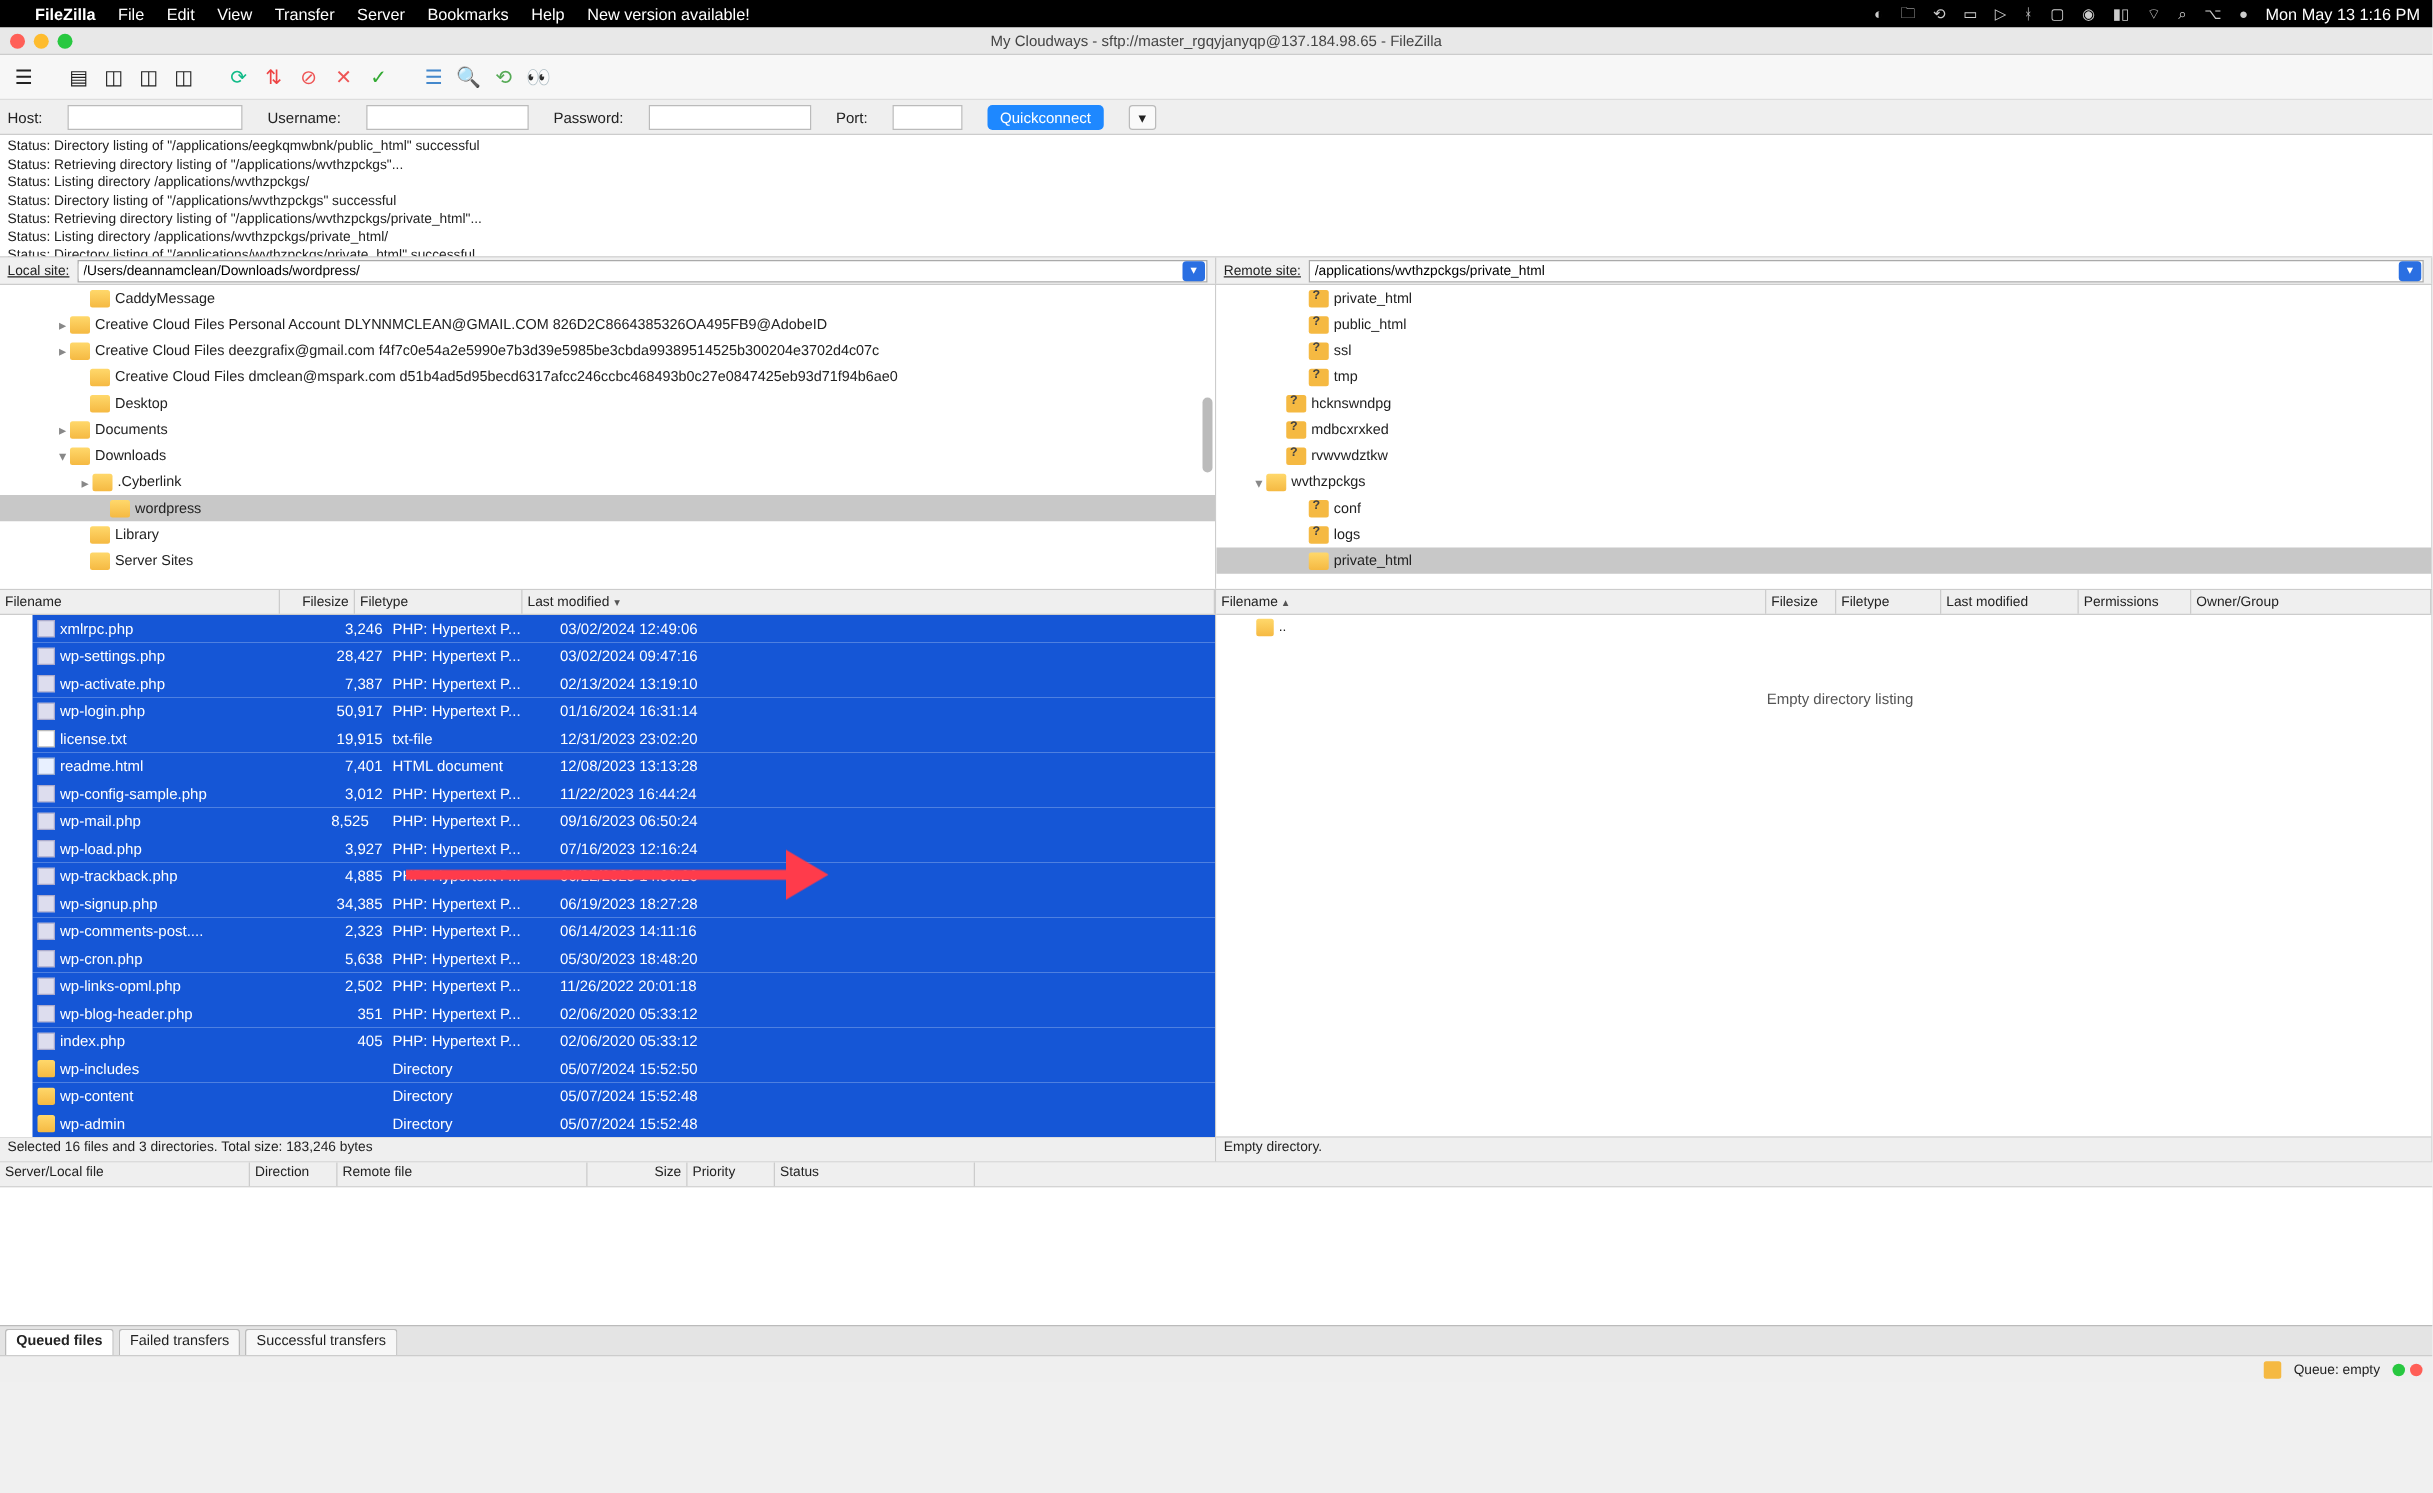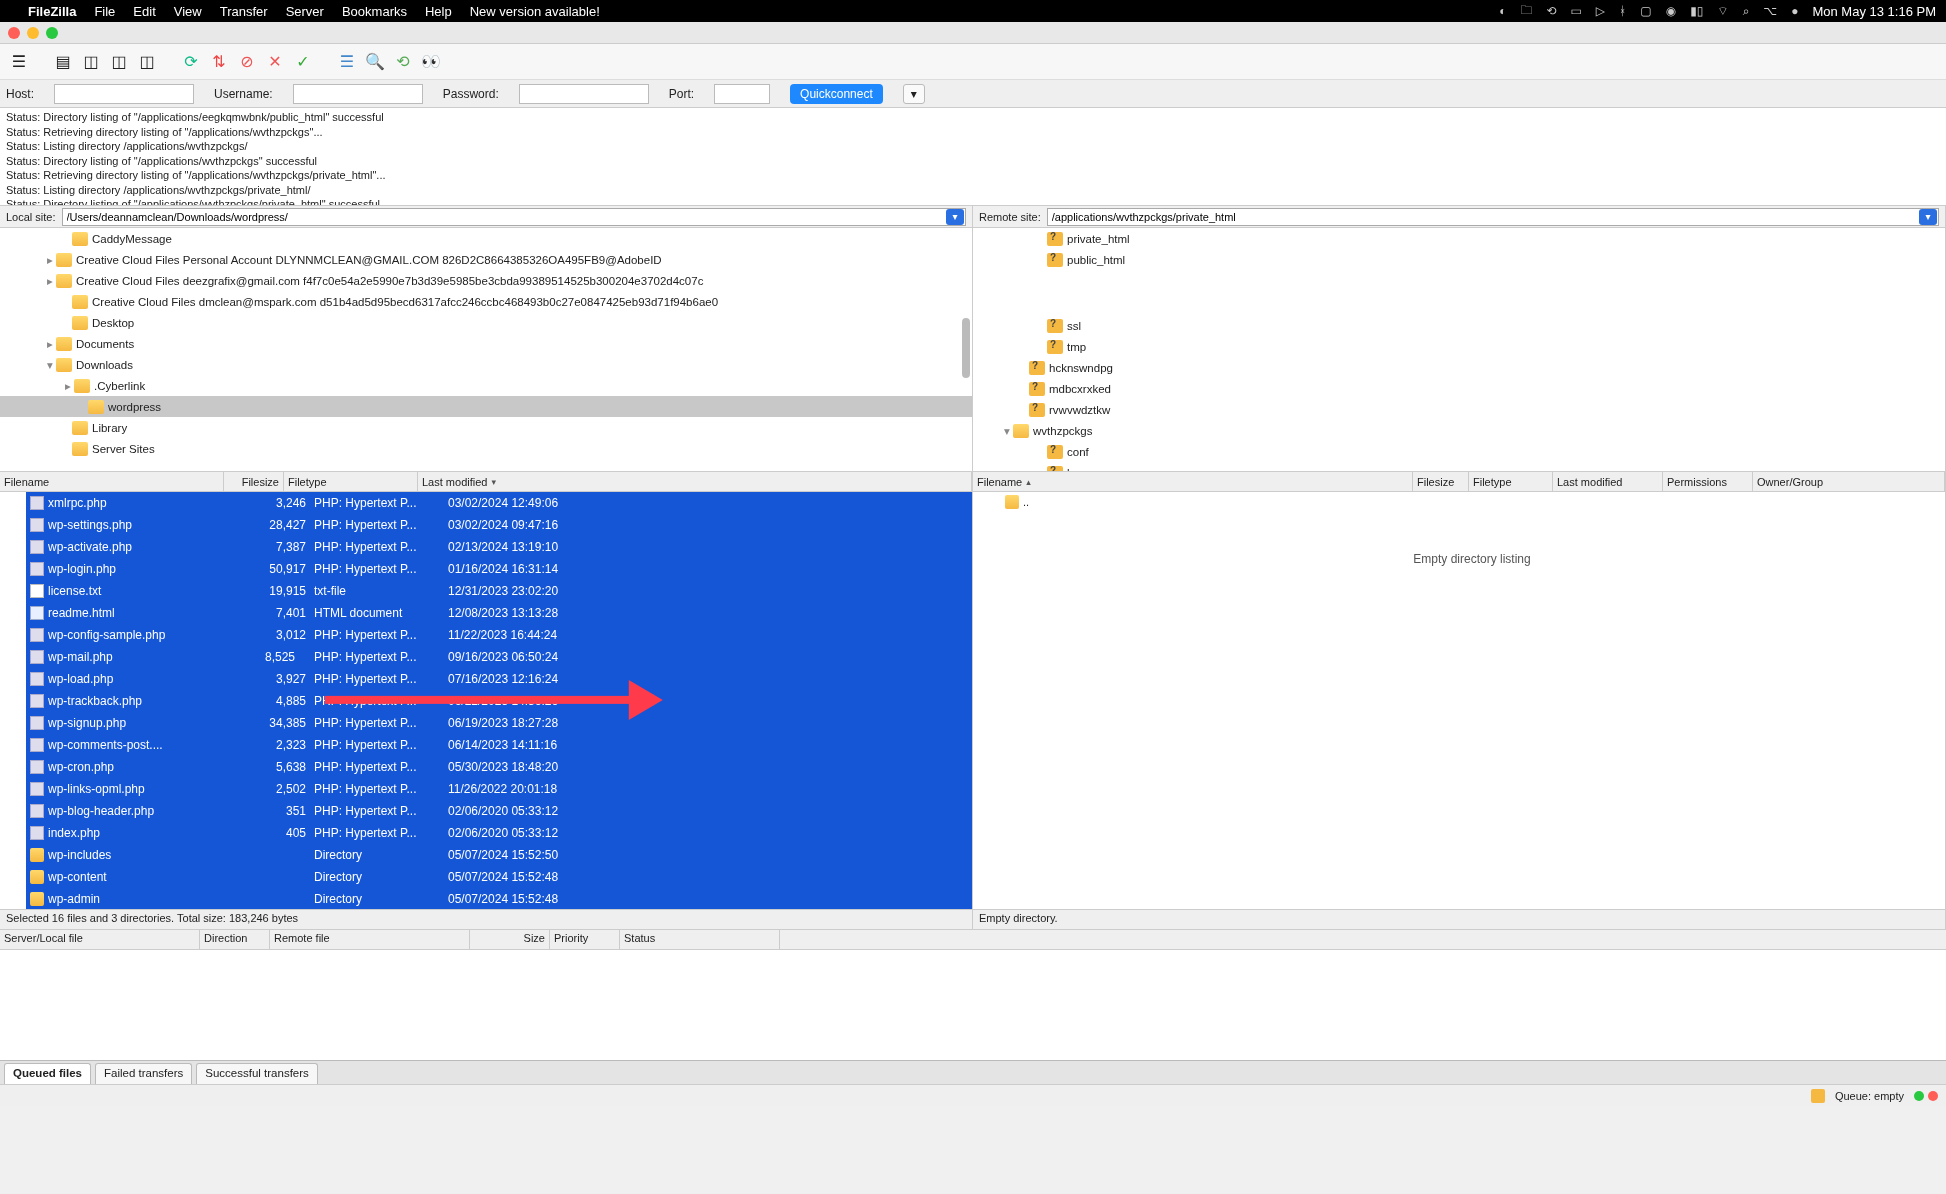--- a/index.html
+++ b/index.html
@@ -32,21 +32,21 @@
     .qcbtn{background:#1e88ff;color:#fff;border:none;border-radius:4px;padding:3px 10px;font-size:12px;}
     .qcdrop{width:22px;height:20px;border:1px solid #bbb;border-radius:3px;background:#fafafa;text-align:center;line-height:18px;}
 
     
     .log{height:98px;overflow:hidden;background:#fff;border-bottom:1px solid #ccc;padding:2px 6px;font-size:11px;line-height:14.5px;}
     .log div{white-space:nowrap;}
 
     
     .sitepaths{display:flex;height:22px;border-bottom:1px solid #ccc;}
     .sitepaths .half{width:50%;display:flex;align-items:center;border-right:1px solid #ccc;}
-    .plabel{padding:0 6px;font-size:11px;color:#222;}
+    .plabel{padding:0 6px;font-size:11px;color:#222;text-decoration:underline;}
     .pwrap{flex:1;display:flex;align-items:center;background:#fff;border:1px solid #aaa;margin:2px 6px 2px 0;height:18px;position:relative;}
     .pwrap input{flex:1;border:none;outline:none;font-size:11px;padding:0 4px;}
     .parrow{width:18px;height:16px;background:#2a6fe2;color:#fff;border-radius:3px;font-size:10px;text-align:center;line-height:16px;margin-right:1px;}
 
     
     .trees{display:flex;height:244px;border-bottom:1px solid #ccc;}
     .treepane{width:50%;overflow:auto;background:#fff;border-right:1px solid #ccc;position:relative;font-size:11.5px;}
     .tnode{display:flex;align-items:center;height:21px;white-space:nowrap;}
     .twist{width:12px;text-align:center;color:#888;}
     .ticon2{width:16px;height:14px;margin-right:4px;display:inline-block;}
@@ -131,20 +131,21 @@
     <span>Mon May 13  1:16 PM</span>
   </div>
 </div>
 
 <div class="titlebar">
   <div class="traffic">
     <div class="tl r"></div>
     <div class="tl y"></div>
     <div class="tl g"></div>
   </div>
+  <div class="wtitle">My Cloudways - sftp://master_rgqyjanyqp@137.184.98.65 - FileZilla</div>
 </div>
 
 <div class="toolbar">
   <span class="ticon">☰</span>
   <span class="tsep"></span>
   <span class="ticon">▤</span>
   <span class="ticon">◫</span>
   <span class="ticon">◫</span>
   <span class="ticon">◫</span>
   <span class="tsep"></span>
@@ -263,21 +264,21 @@
       <div class="tnode" style="padding-left: 62px;">
         <span class="twist"></span>
         <span class="ticon2 fldq"></span>
         <span>private_html</span>
       </div>
       <div class="tnode" style="padding-left: 62px;">
         <span class="twist"></span>
         <span class="ticon2 fldq"></span>
         <span>public_html</span>
       </div>
-      <div class="tnode" style="padding-left: 62px; margin-top: 45px;">
+      <div class="tnode" style="padding-left: 62px;">
         <span class="twist"></span>
         <span class="ticon2 fldq"></span>
         <span>ssl</span>
       </div>
       <div class="tnode" style="padding-left: 62px;">
         <span class="twist"></span>
         <span class="ticon2 fldq"></span>
         <span>tmp</span>
       </div>
       <div class="tnode" style="padding-left: 44px;">

